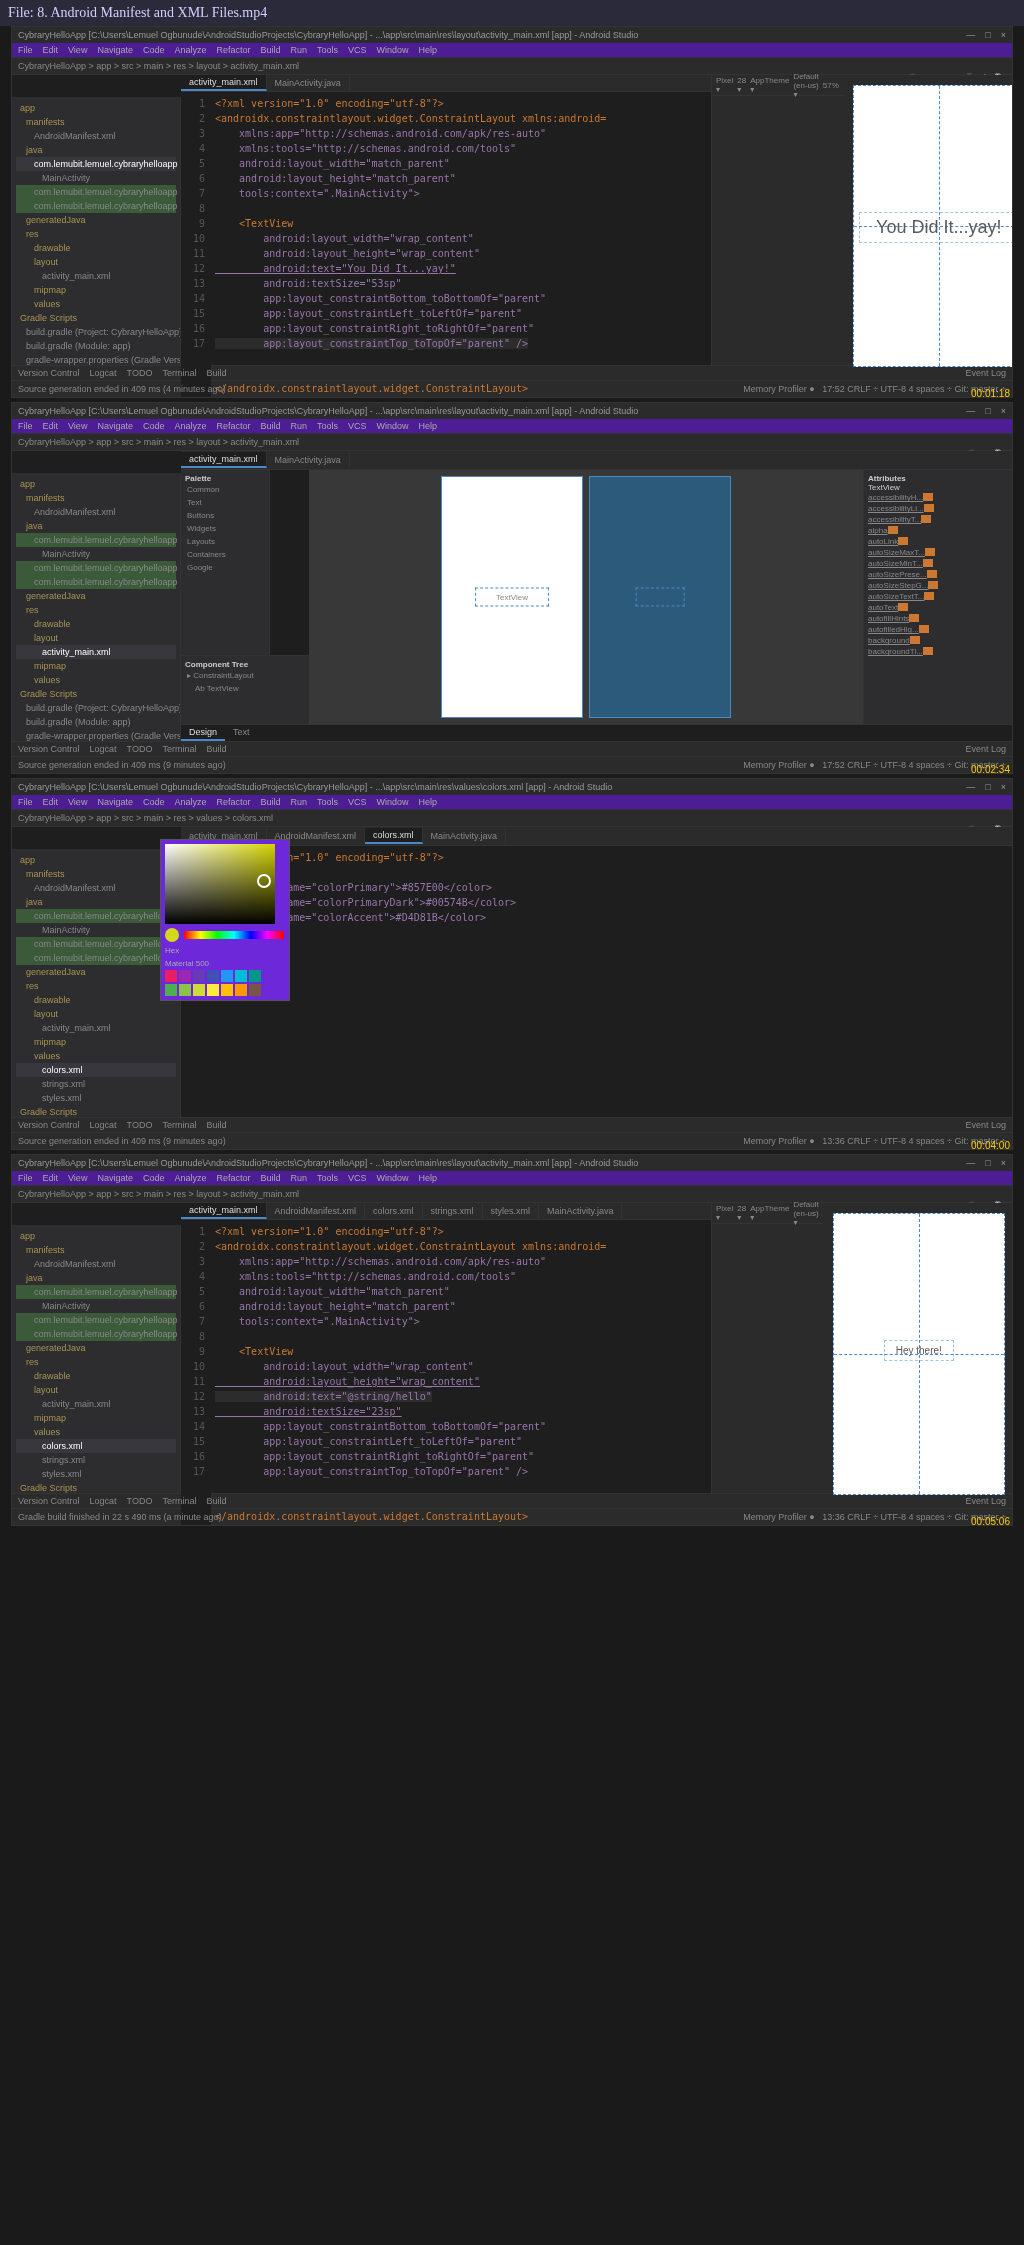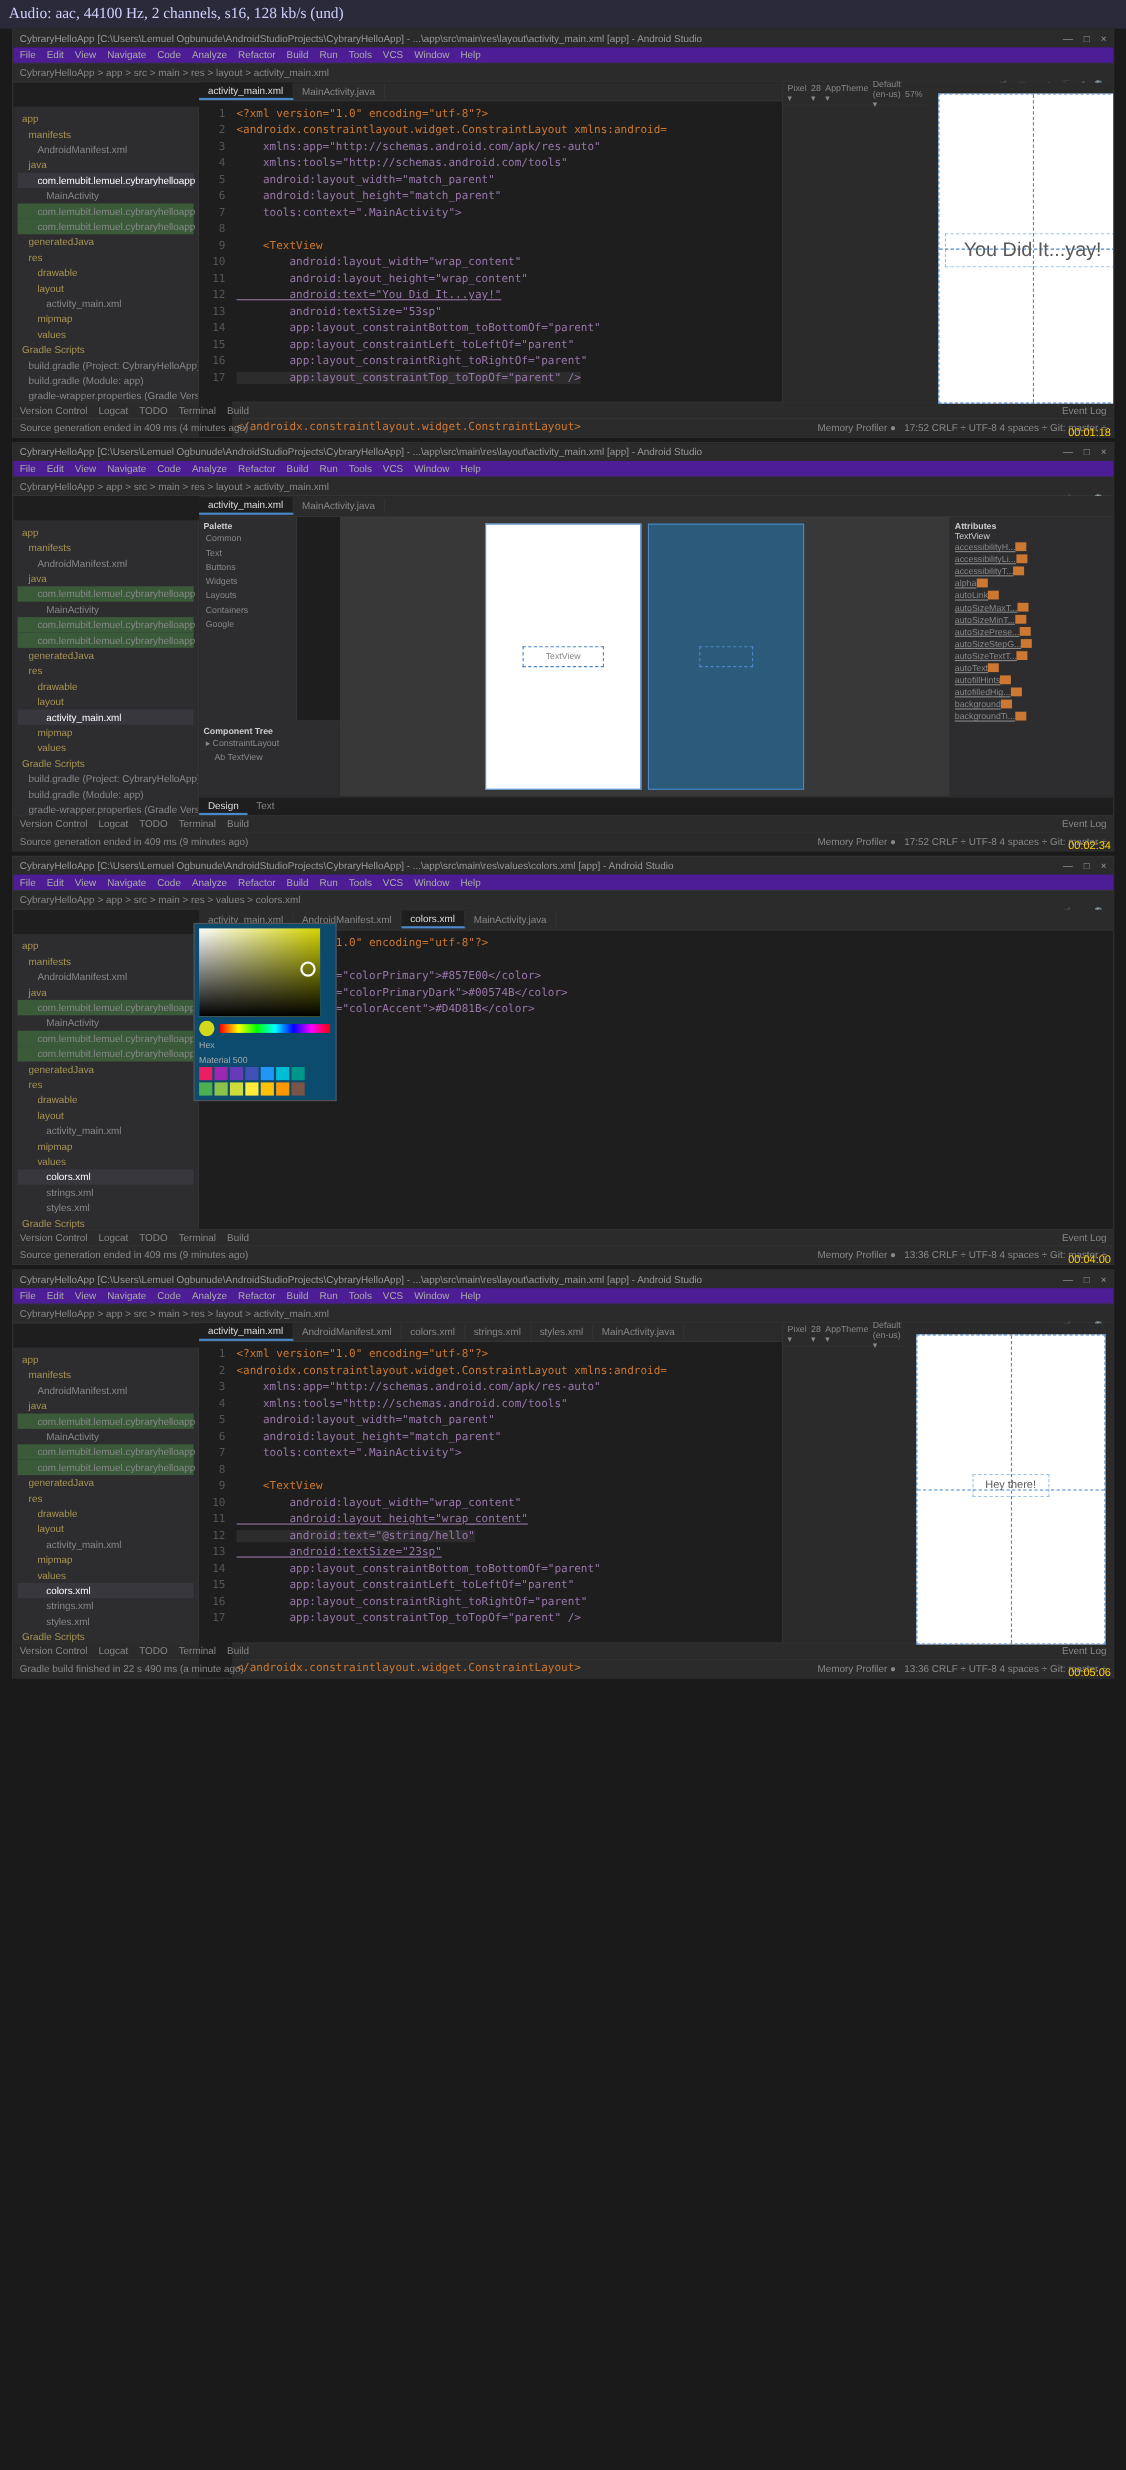--- a/index.html
+++ b/index.html
@@ -269,24 +269,24 @@
     width: 120px;
     background: #2d2d30;
     border-top: 1px solid #333;
     font-size: 8px;
     padding: 4px;
     height: 60px;
   }
   
   .color-picker {
     position: absolute;
-    left: 164px;
+    left: 148px;
     top: 60px;
     width: 120px;
-    background: #0c4a6e;
+    background: #6d28d9;
     border: 1px solid #555;
     z-index: 50;
     padding: 4px;
   }
   .color-grad {
     width: 110px; height: 80px;
     background: linear-gradient(to bottom, rgba(0,0,0,0), #000),
                 linear-gradient(to right, #fff, #d4d400);
     position: relative;
     margin-bottom: 4px;
@@ -309,21 +309,21 @@
     font-size: 9px;
     border-top: 1px solid #333;
   }
   .design-text-tabs .dt { padding: 2px 8px; color: #888; }
   .design-text-tabs .dt.active { color: #ddd; border-bottom: 2px solid #4a88c7; }
 </style>
 </head>
 <body>
 
 <div class="file-info">
-  <div>Audio: aac, 44100 Hz, 2 channels, s16, 128 kb/s (und)</div>
+  <div>File: 8. Android Manifest and XML Files.mp4</div>
 </div>
 
 <div class="screenshot">
   <div class="titlebar">
     <span>CybraryHelloApp [C:\Users\Lemuel Ogbunude\AndroidStudioProjects\CybraryHelloApp] - ...\app\src\main\res\layout\activity_main.xml [app] - Android Studio</span>
     <div class="titlebar-controls">
       <span>—</span>
       <span>□</span>
       <span>×</span>
     </div>

